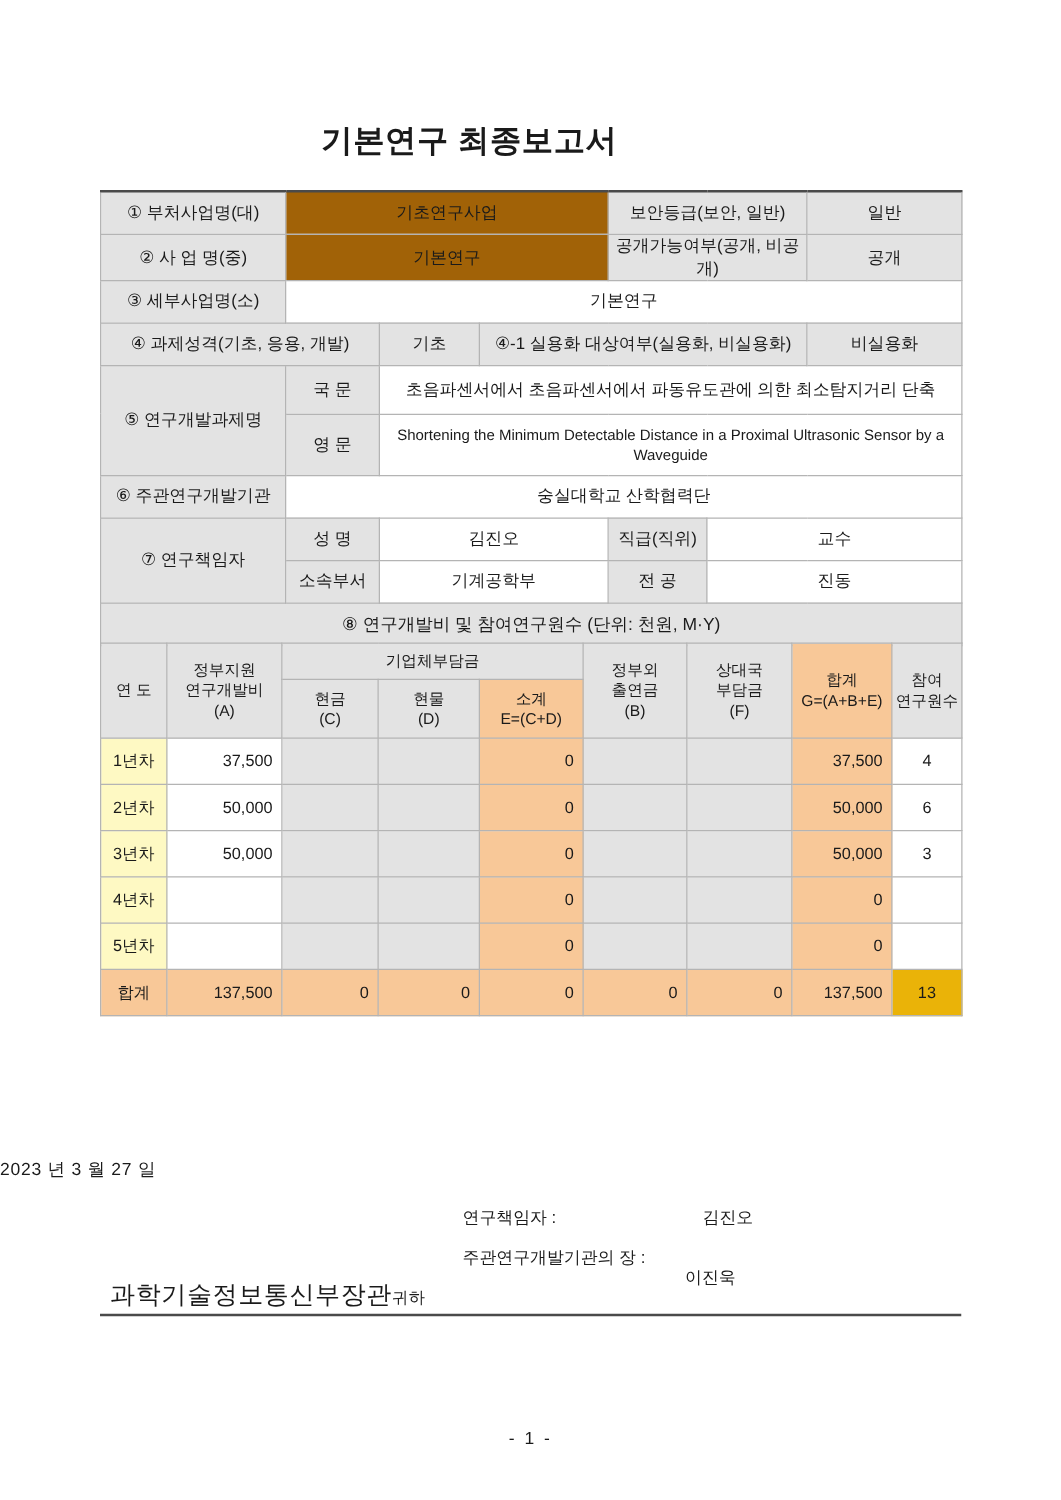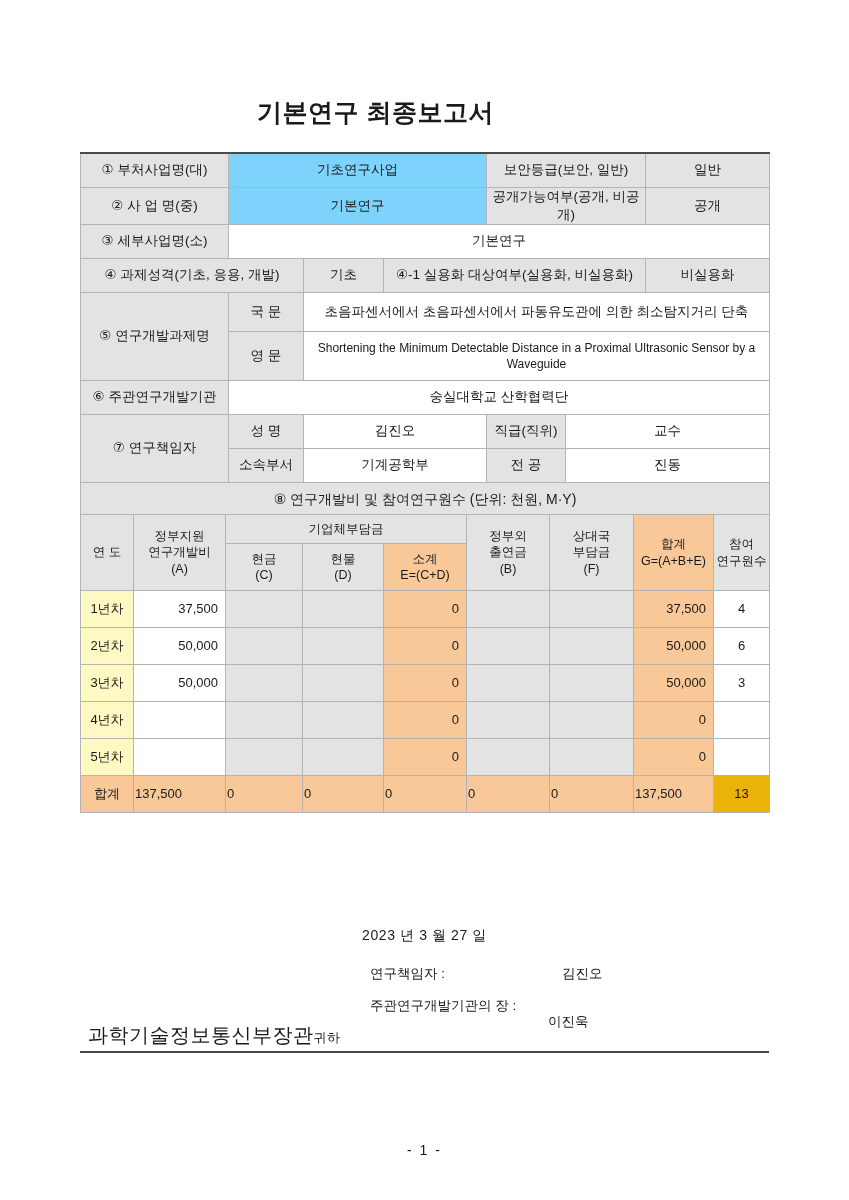--- a/index.html
+++ b/index.html
@@ -52,21 +52,21 @@
   table.form tr { height: 34px; }
   .lbl {
     background: #e3e3e3;
     font-size: 13.5px;
   }
   .lbl-left {
     background: #e3e3e3;
     text-align: left;
     padding-left: 10px;
   }
-  .val-gray { background: #7dd3fc; }
+  .val-gray { background: #a16207; }
   .val-white { background: #ffffff; }
   .top-edge { border-top: 2px solid #4a4a4a !important; margin-top: 12px; }
   .eng-cell {
     font-size: 12px;
     line-height: 1.45;
     padding: 5px 8px;
     font-family: "Liberation Sans", sans-serif;
   }
   .kor-title-cell {
     font-size: 13.5px;
@@ -127,21 +127,21 @@
     padding-right: 7px;
     font-size: 13px;
   }
   .num-center {
     background: #ffffff;
     text-align: center;
     font-size: 13px;
   }
   .tot-cell {
     background: #f8c898;
-    text-align: left;
+    text-align: right;
     padding-right: 7px;
     font-size: 13px;
   }
   .tot-lbl {
     background: #f8c898;
     text-align: center;
     font-size: 13px;
   }
   .tot-center {
     background: #eab308;
@@ -170,21 +170,21 @@
     width: 692px;
     font-size: 13.5px;
     line-height: 1.62;
     text-align: justify;
     word-spacing: 1px;
   }
   .date-line {
     position: absolute;
     left: 0;
     width: 849px;
-    text-align: center;
+    text-align: left;
     font-size: 14px;
     letter-spacing: 0.6px;
   }
   .sig-row {
     position: absolute;
     font-size: 13.5px;
   }
   .sig-label { position: absolute; }
   .sig-name  { position: absolute; }
   .minister {

